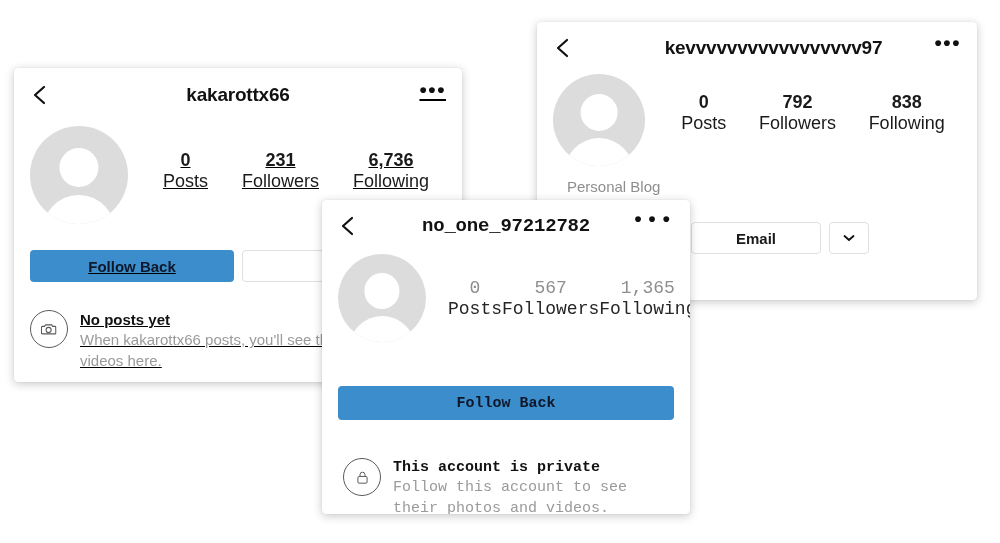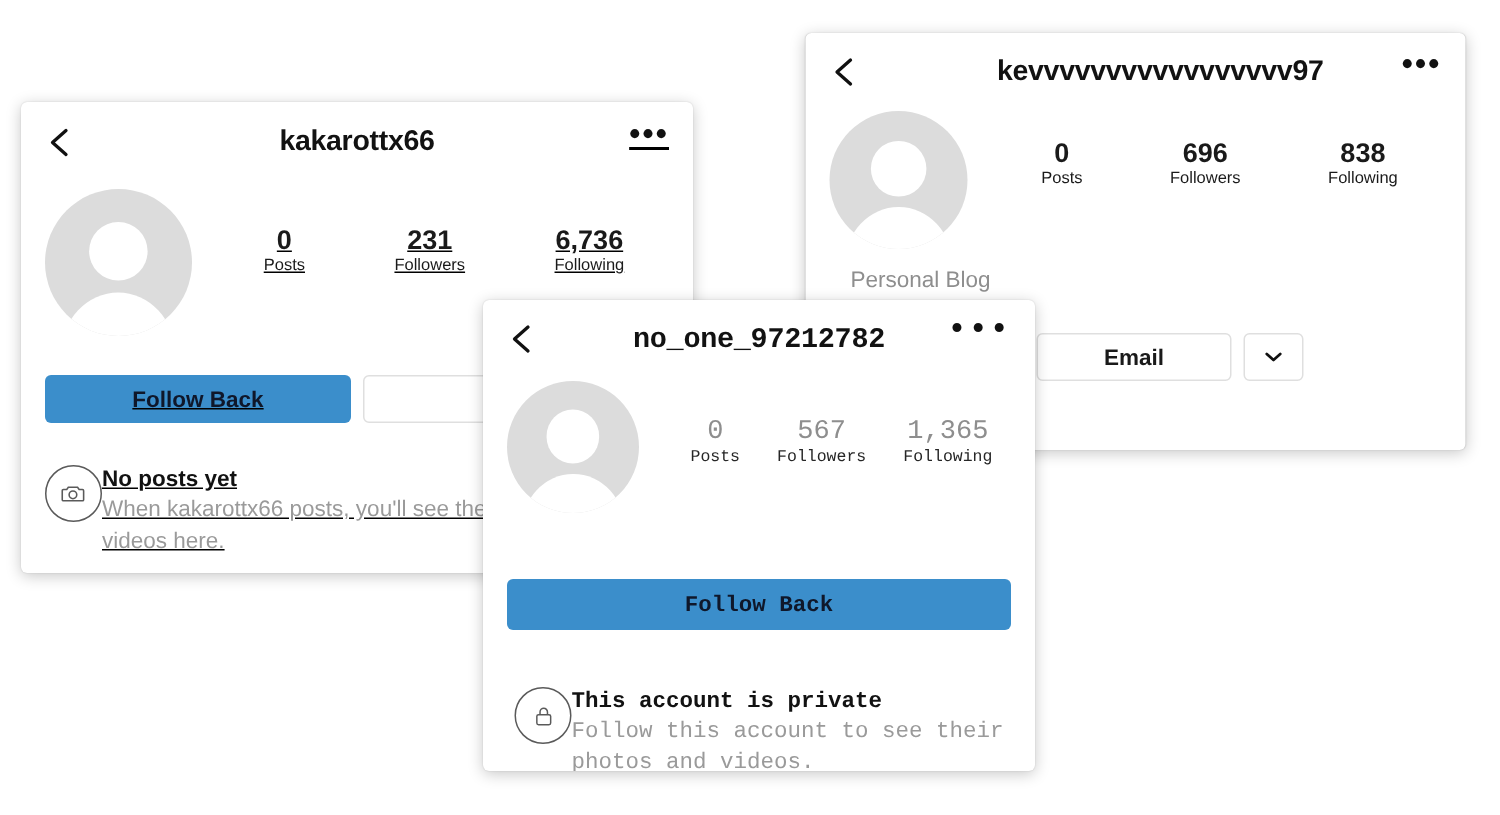--- a/index.html
+++ b/index.html
@@ -113,21 +113,21 @@
     line-height: 1.18;
   }
   .stat .num {
     display: block;
     font-size: 18px;
     font-weight: bold;
     color: #1a1a1a;
   }
   .stat .lbl {
     display: block;
-    font-size: 11px;
+    font-size: 18px;
     color: #1a1a1a;
   }
   
   .stats.light .stat .num {
     font-weight: normal;
     color: #8e8e8e;
   }
   .stats.light .stat .lbl {
     color: #262626;
   }
@@ -172,20 +172,21 @@
   .caret-icon {
     width: 12px;
     height: 8px;
     display: block;
   }
 
   
   .notice {
     display: flex;
     align-items: flex-start;
+    gap: 12px;
     padding: 0 16px;
     box-sizing: border-box;
   }
   .notice .ring {
     flex: 0 0 auto;
     width: 36px;
     height: 36px;
     border-radius: 50%;
     border: 1px solid #5a5a5a;
     display: flex;
@@ -318,21 +319,21 @@
       <div class="avatar">
         <div class="head"></div>
         <div class="body"></div>
       </div>
       <div class="stats">
         <div class="stat">
           <span class="num">0</span>
           <span class="lbl">Posts</span>
         </div>
         <div class="stat">
-          <span class="num">696</span>
+          <span class="num">792</span>
           <span class="lbl">Followers</span>
         </div>
         <div class="stat">
           <span class="num">838</span>
           <span class="lbl">Following</span>
         </div>
       </div>
     </div>
 
     <div class="bio">Personal Blog</div>

